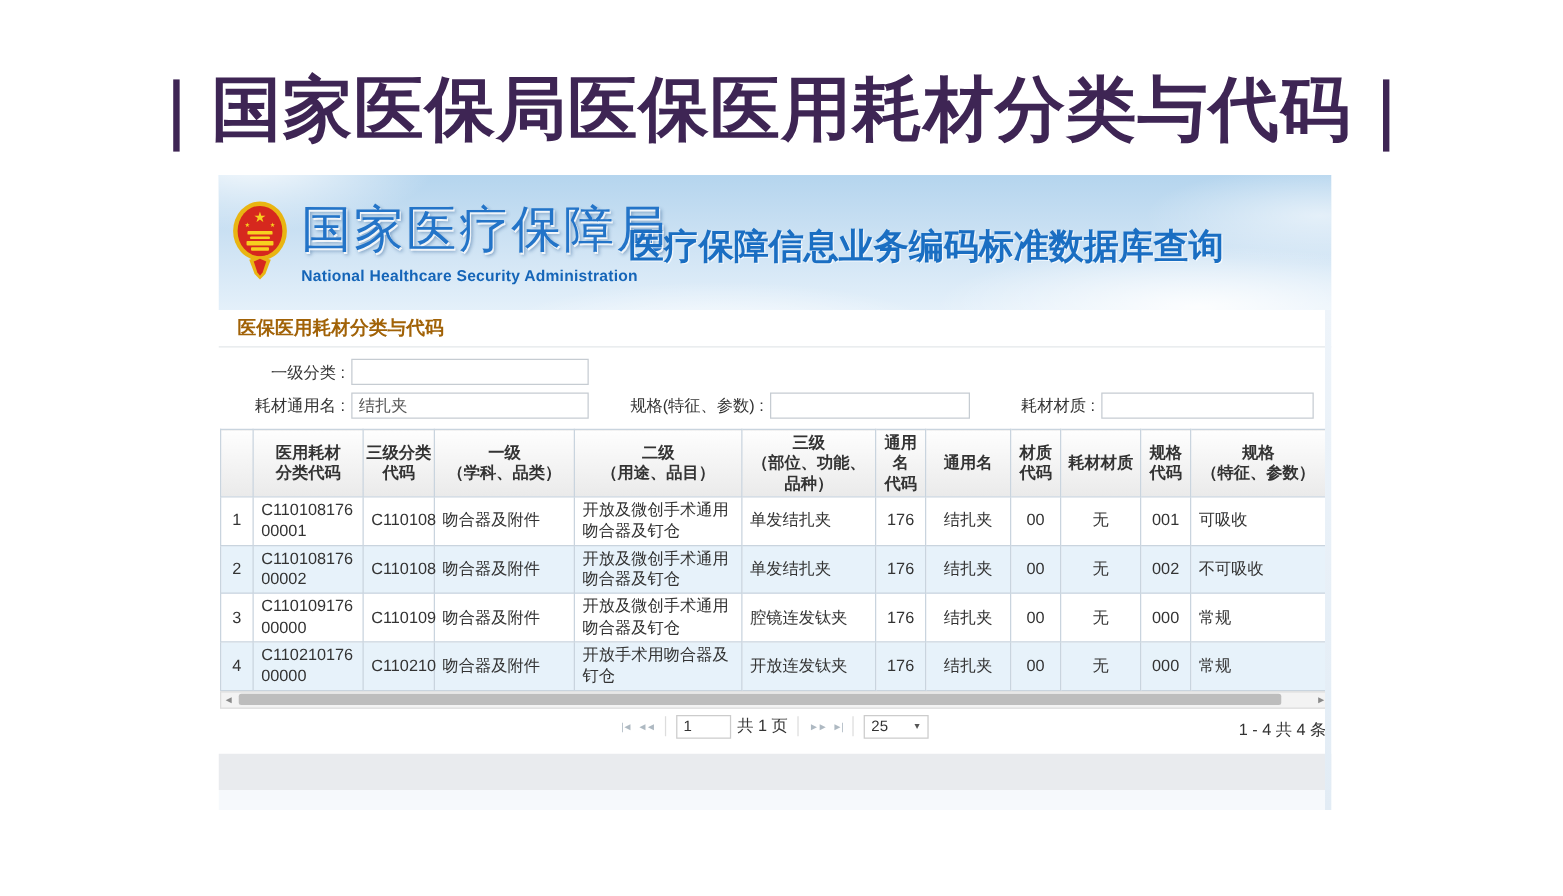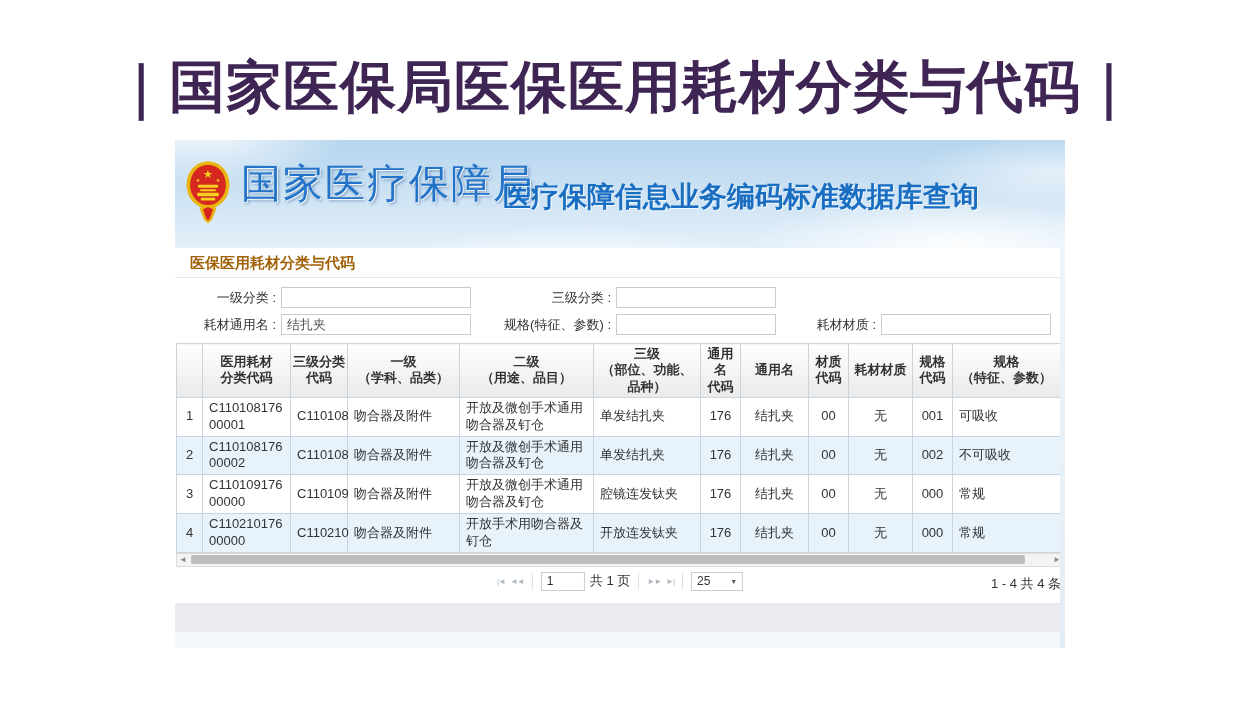--- a/index.html
+++ b/index.html
@@ -93,36 +93,33 @@
       <text x="46" y="32" font-size="7" text-anchor="middle" fill="#f7d01f" font-family="DejaVu Sans">★</text>
       <rect x="18" y="36" width="28" height="4" rx="1" fill="#f7d01f"></rect>
       <rect x="21" y="42" width="22" height="3" rx="1" fill="#f7d01f"></rect>
       <rect x="17" y="47" width="30" height="5" rx="1" fill="#f7d01f"></rect>
       <rect x="22" y="54" width="20" height="4" rx="1" fill="#f7d01f"></rect>
       <path d="M20 68 L32 64 L44 68 L38 84 L32 90 L26 84 Z" fill="#e9b512"></path>
       <path d="M25 70 L32 67 L39 70 L35 82 L32 86 L29 82 Z" fill="#d6281e"></path>
     </svg>
     <div class="agency">
       <div class="agency-cn">国家医疗保障局</div>
+      <div class="agency-en">National Healthcare Security Administration</div>
     </div>
     <div class="app-title">医疗保障信息业务编码标准数据库查询</div>
   </div>
 
   <div class="content">
 
     <div class="section-header">医保医用耗材分类与代码</div>
 
     <div class="query-form">
       <div class="form-row">
         <div class="fcell c1">
           <label>一级分类 :</label>
-          <input value="" style="">
-        </div>
-        <div class="fcell c3">
-          <label>三级分类 :</label>
           <input value="" style="">
         </div>
       </div>
       <div class="form-row">
         <div class="fcell c1">
           <label>耗材通用名 :</label>
           <input value="结扎夹" style="">
         </div>
         <div class="fcell c3">
           <label>规格(特征、参数) :</label>

